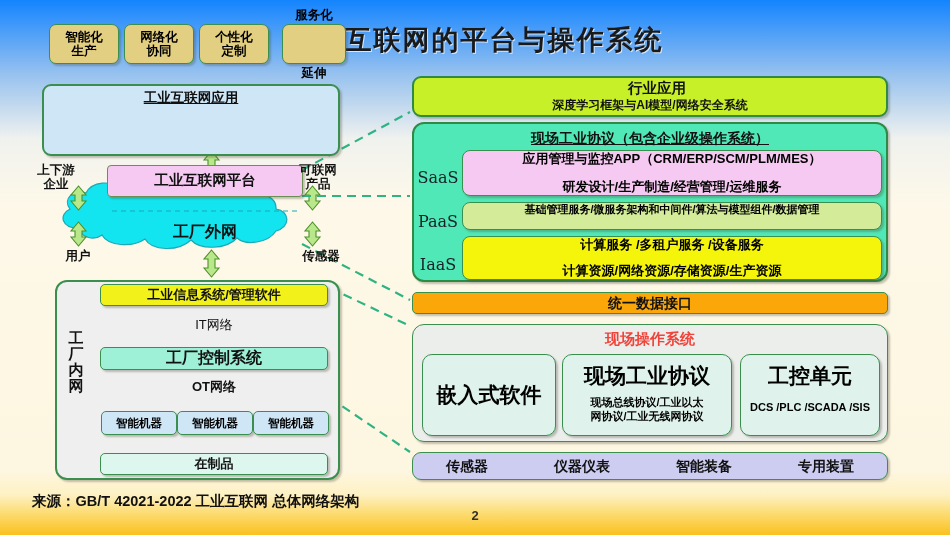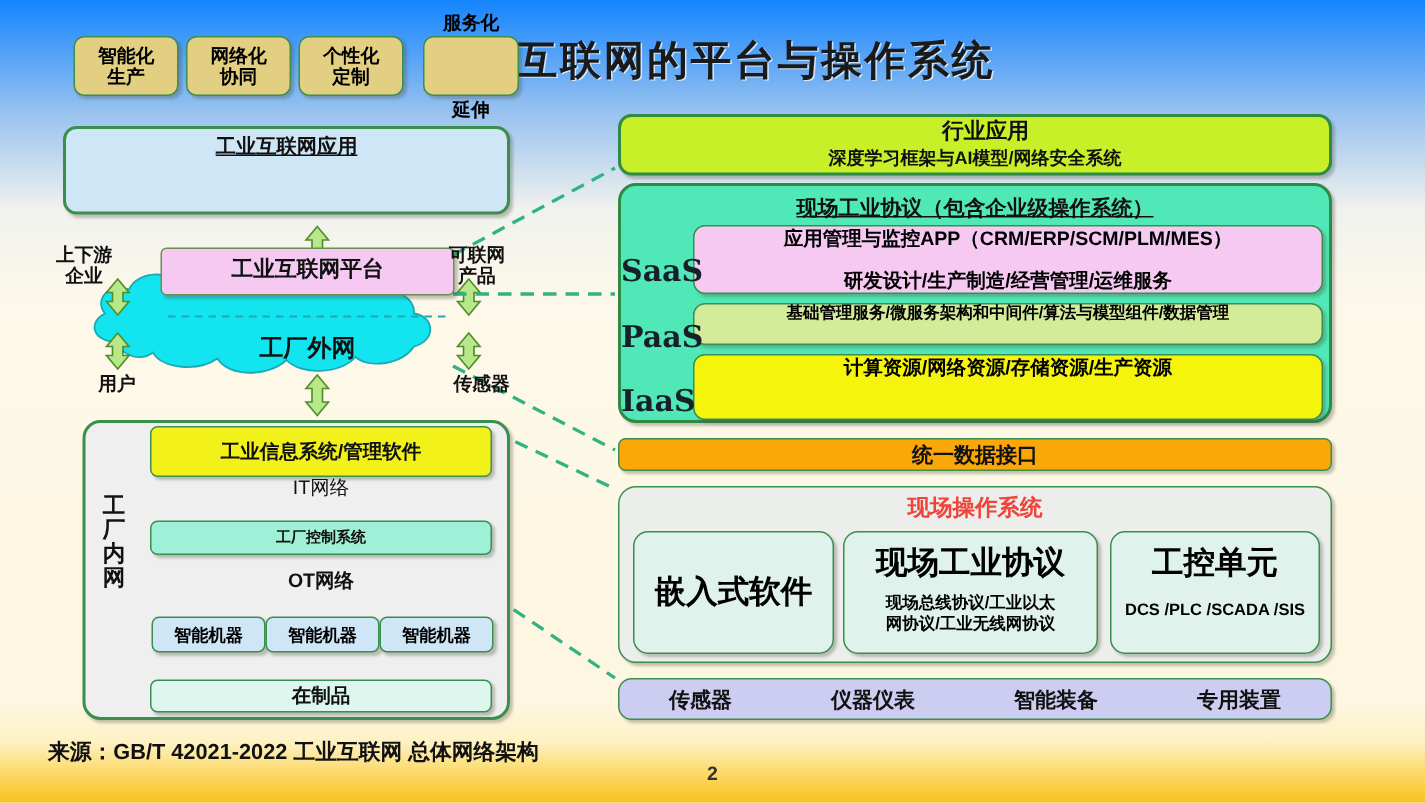--- a/index.html
+++ b/index.html
@@ -23,57 +23,57 @@
     font-family:"DejaVu Serif","Liberation Serif",serif;
     font-size:27px;font-weight:bold;color:#1a1a1a;letter-spacing:2px;
     text-shadow:1px 1px 0 rgba(255,255,255,.7);
   }
   
   .bx{position:absolute;box-sizing:border-box;border-radius:9px;
       display:flex;flex-direction:column;align-items:center;justify-content:center;
       text-align:center;line-height:1.18;color:#111;}
   .sh{box-shadow:2px 2px 2px rgba(80,80,60,.33);}
   
-  #appBox{left:42px;top:84px;width:298px;height:59px;background:#cfe6f7;border:2px solid #3a8f4f;}
+  #appBox{left:42px;top:84px;width:298px;height:72px;background:#cfe6f7;border:2px solid #3a8f4f;}
   #appTitle{position:absolute;left:0;top:4px;width:100%;font-size:13.5px;font-weight:bold;
             text-decoration:underline;color:#111;}
   .appCell{position:absolute;top:24px;height:38px;background:#e3cf81;border:1.5px solid #3a8f4f;
            border-radius:7px;display:flex;flex-direction:column;align-items:center;justify-content:center;
            font-size:12.5px;font-weight:bold;line-height:1.12;}
   #platBox{left:107px;top:165px;width:196px;height:32px;background:#f6c9f2;border:1.6px solid #6a8f55;
            border-radius:4px;font-size:14.5px;font-weight:bold;z-index:4;}
   #cloudLbl{position:absolute;left:107px;top:222px;width:196px;text-align:center;
             font-size:16px;font-weight:bold;color:#111;z-index:5;}
   .sideLbl{position:absolute;font-size:12.5px;font-weight:bold;color:#111;text-align:center;line-height:1.12;z-index:6;}
   #innerBox{left:55px;top:280px;width:285px;height:200px;background:#efefef;border:2px solid #3a8f4f;border-radius:12px;}
   #innerLbl{position:absolute;left:62px;top:330px;width:28px;font-size:15px;font-weight:bold;
             text-align:center;line-height:1.06;color:#111;z-index:6;}
-  #isBox{left:100px;top:284px;width:228px;height:34px;background:#f2f21a;border:1.8px solid #3a8f4f;
+  #isBox{left:100px;top:284px;width:228px;height:22px;background:#f2f21a;border:1.8px solid #3a8f4f;
          border-radius:5px;font-size:13px;font-weight:bold;z-index:6;}
   #ctrlBox{left:100px;top:347px;width:228px;height:23px;background:#9ef0d6;border:1.8px solid #3a8f4f;
-           border-radius:5px;font-size:10px;font-weight:bold;z-index:6;}
+           border-radius:5px;font-size:16px;font-weight:bold;z-index:6;}
   #itLbl{position:absolute;left:100px;top:316px;width:228px;text-align:center;font-size:13px;
          font-weight:normal;z-index:6;color:#111;}
   #otLbl{position:absolute;left:100px;top:378px;width:228px;text-align:center;font-size:13px;
          font-weight:bold;z-index:6;color:#111;}
   .mach{position:absolute;top:411px;height:22px;background:#cfe6f7;border:1.5px solid #3a8f4f;
         border-radius:5px;font-size:11.5px;font-weight:bold;display:flex;align-items:center;
         justify-content:center;z-index:6;}
   #wipBox{left:100px;top:453px;width:228px;height:22px;background:#ddf7ee;border:1.6px solid #3a8f4f;
           border-radius:5px;font-size:13px;font-weight:bold;z-index:6;}
   
   #indBox{left:412px;top:76px;width:476px;height:41px;background:#c8f028;border:2px solid #2f8a45;}
   #indT{font-size:14.5px;font-weight:bold;margin-left:14px;}
   #indS{font-size:12px;font-weight:bold;margin-top:1px;}
   #iipBox{left:412px;top:122px;width:476px;height:160px;background:#4fe8b6;border:2px solid #2f8a45;
           border-radius:12px;}
   #iipT{position:absolute;left:0;top:6px;width:100%;text-align:center;font-size:14px;font-weight:bold;
         text-decoration:underline;}
   .tier{position:absolute;left:414px;width:48px;font-family:"DejaVu Serif","Liberation Serif",serif;
-        font-size:20px;font-weight:bold;color:#17202a;text-align:center;z-index:4;}
+        font-size:16px;font-weight:normal;color:#17202a;text-align:center;z-index:4;}
   .tierBox{position:absolute;left:462px;width:418px;border:1.6px solid #3a8f4f;border-radius:8px;
            display:flex;flex-direction:column;align-items:center;justify-content:space-between;
            text-align:center;line-height:1.2;z-index:3;}
   #udiBox{left:412px;top:292px;width:476px;height:22px;background:#fba70a;border:1.8px solid #3a8f4f;
           border-radius:5px;font-size:14px;font-weight:bold;}
   #fosBox{left:412px;top:324px;width:476px;height:118px;background:#eceeec;border:1.8px solid #3a8f4f;
           border-radius:12px;}
   #fosT{position:absolute;left:0;top:5px;width:100%;text-align:center;font-size:15px;font-weight:bold;color:#f0433a;}
   .fosCell{position:absolute;top:354px;height:80px;background:#dff3ec;border:1.5px solid #3a8f4f;
            border-radius:10px;display:flex;flex-direction:column;align-items:center;text-align:center;}
@@ -227,20 +227,21 @@
     <span style="font-size:13px;font-weight:bold;">研发设计/生产制造/经营管理/运维服务</span>
   </div>
 
   <div class="tier" style="top:212px;">PaaS</div>
   <div class="tierBox sh" style="top:202px;height:26px;background:#d4ec9a;">
     <span style="font-size:11px;font-weight:bold;">基础管理服务/微服务架构和中间件/算法与模型组件/数据管理</span>
   </div>
 
   <div class="tier" style="top:255px;">IaaS</div>
   <div class="tierBox sh" style="top:236px;height:42px;background:#f5f50c;">
+    <span style="font-size:13px;font-weight:bold;">计算服务 /多租户服务 /设备服务</span>
     <span style="font-size:13px;font-weight:bold;">计算资源/网络资源/存储资源/生产资源</span>
   </div>
 
   <div class="bx sh" id="udiBox">统一数据接口</div>
 
   <div class="bx sh" id="fosBox">
     <div id="fosT">现场操作系统</div>
   </div>
   <div class="fosCell sh" style="left:422px;width:132px;justify-content:center;">
     <div class="fosCellT" style="margin-top:0;">嵌入式软件</div>

